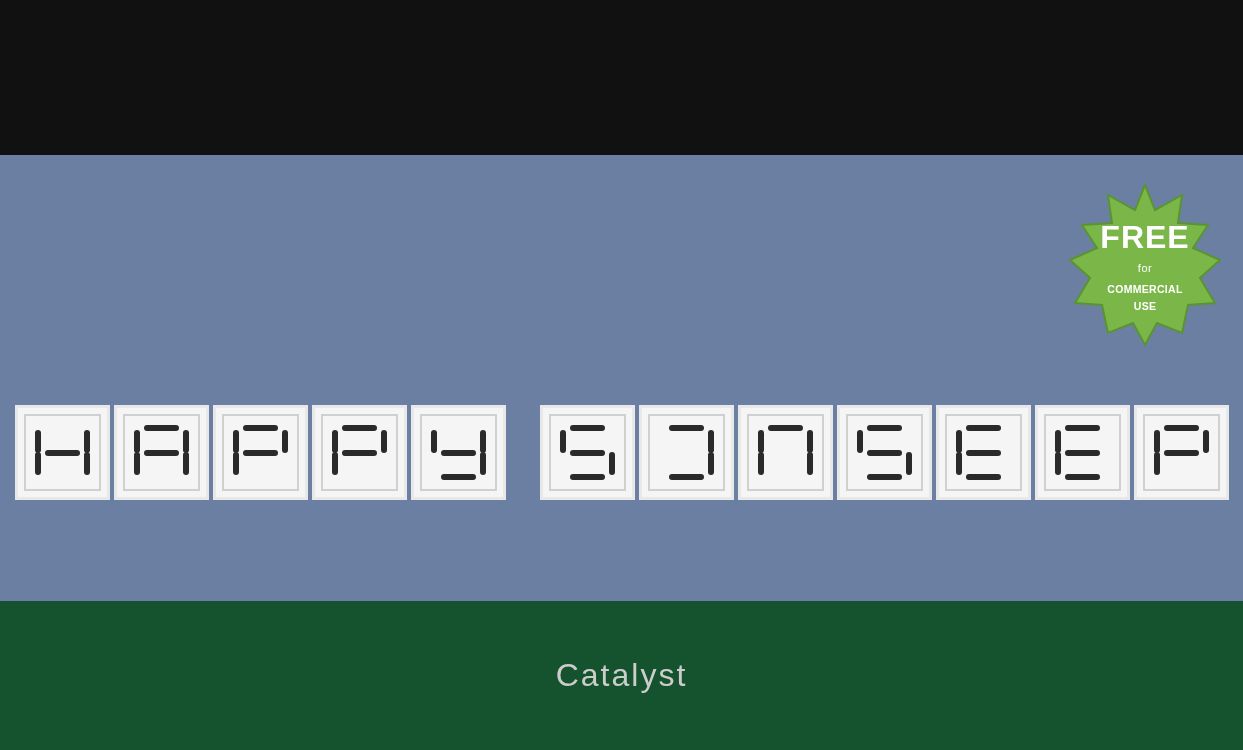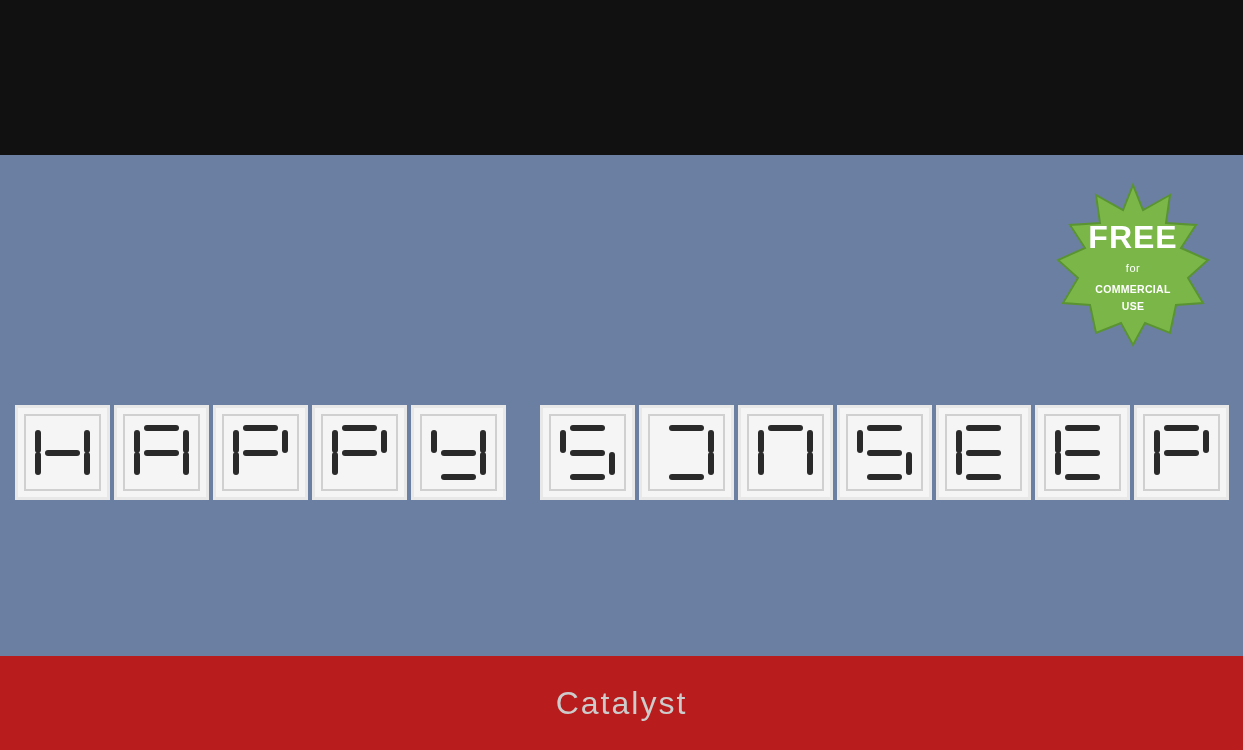--- a/index.html
+++ b/index.html
@@ -24,22 +24,22 @@
       background: #6b7fa3;
       display: flex;
       flex-direction: column;
       align-items: center;
       justify-content: center;
       position: relative;
     }
 
     .bottom-bar {
       width: 100%;
-      height: 94px;
-      background: #b91c1c;
+      height: 149px;
+      background: #14532d;
       display: flex;
       align-items: center;
       justify-content: center;
       position: absolute;
       bottom: 0;
     }
 
     .font-name {
       color: #cccccc;
       font-size: 32px;
@@ -117,21 +117,21 @@
     .preview-text {
       display: flex;
       align-items: center;
       justify-content: center;
     }
 
     
     .badge-container {
       position: absolute;
       top: 25px;
-      right: 25px;
+      right: 13px;
       width: 170px;
       height: 170px;
       z-index: 10;
     }
 
     .badge-svg {
       width: 170px;
       height: 170px;
     }
   </style>

